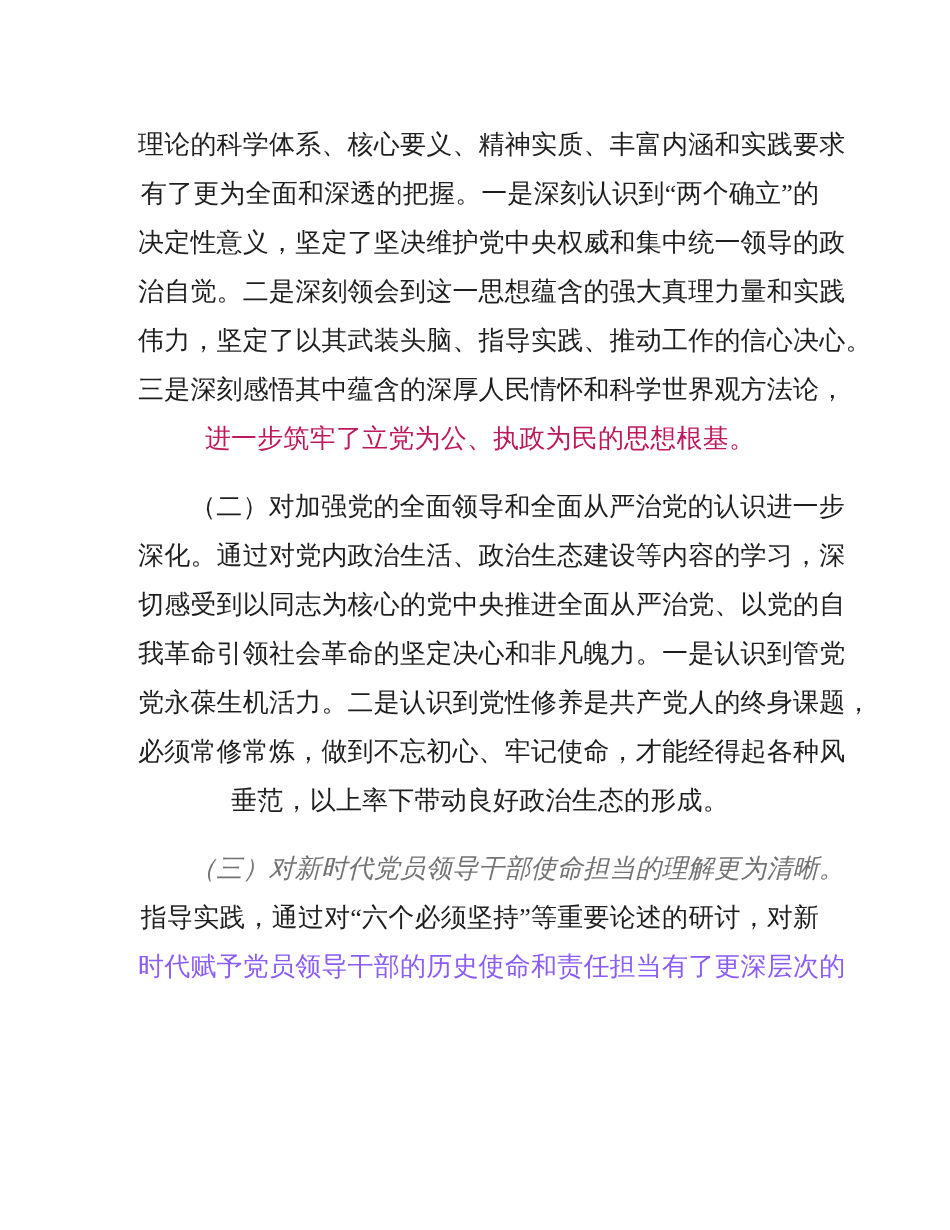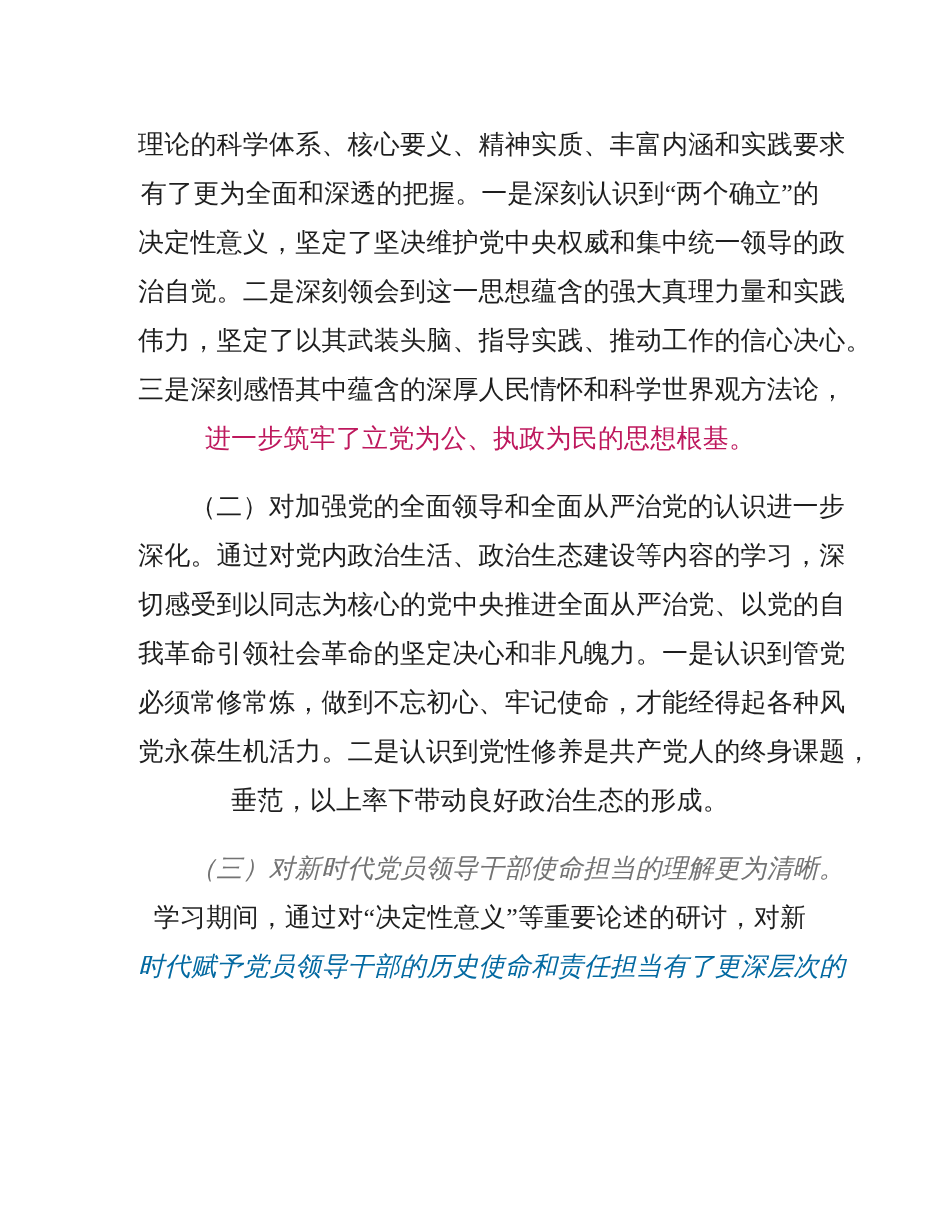--- a/index.html
+++ b/index.html
@@ -52,23 +52,23 @@
         <div class="line" style="color: rgb(30, 30, 30);">治自觉。二是深刻领会到这一思想蕴含的强大真理力量和实践</div>
         <div class="line" style="color: rgb(30, 30, 30);">伟力，坚定了以其武装头脑、指导实践、推动工作的信心决心。</div>
         <div class="line" style="color: rgb(30, 30, 30);">三是深刻感悟其中蕴含的深厚人民情怀和科学世界观方法论，</div>
         <div class="line" style="color: #be185d;">进一步筑牢了立党为公、执政为民的思想根基。</div>
       </div>
       <div class="paragraph indent">
         <div class="line" style="color: rgb(30, 30, 30);">（二）对加强党的全面领导和全面从严治党的认识进一步</div>
         <div class="line" style="color: rgb(30, 30, 30);">深化。通过对党内政治生活、政治生态建设等内容的学习，深</div>
         <div class="line" style="color: rgb(30, 30, 30);">切感受到以同志为核心的党中央推进全面从严治党、以党的自</div>
         <div class="line" style="color: rgb(30, 30, 30);">我革命引领社会革命的坚定决心和非凡魄力。一是认识到管党</div>
+        <div class="line" style="color: rgb(30, 30, 30);">党永葆生机活力。二是认识到党性修养是共产党人的终身课题，</div>
         <div class="line" style="color: rgb(30, 30, 30);">必须常修常炼，做到不忘初心、牢记使命，才能经得起各种风</div>
-        <div class="line" style="color: rgb(30, 30, 30);">党永葆生机活力。二是认识到党性修养是共产党人的终身课题，</div>
         <div class="line" style="color: rgb(30, 30, 30);">垂范，以上率下带动良好政治生态的形成。</div>
       </div>
       <div class="paragraph indent">
         <div class="line" style="color: #737373; font-style: italic;">（三）对新时代党员领导干部使命担当的理解更为清晰。</div>
-        <div class="line" style="color: rgb(30, 30, 30);">学习期间，通过对“决定性意义”等重要论述的研讨，对新</div>
-        <div class="line" style="color: #0369a1; font-style: italic;">时代赋予党员领导干部的历史使命和责任担当有了更深层次的</div>
+        <div class="line" style="color: rgb(30, 30, 30);">指导实践，通过对“六个必须坚持”等重要论述的研讨，对新</div>
+        <div class="line" style="color: #8b5cf6;">时代赋予党员领导干部的历史使命和责任担当有了更深层次的</div>
       </div>
     </div>
 </div>
 
 </body></html>

